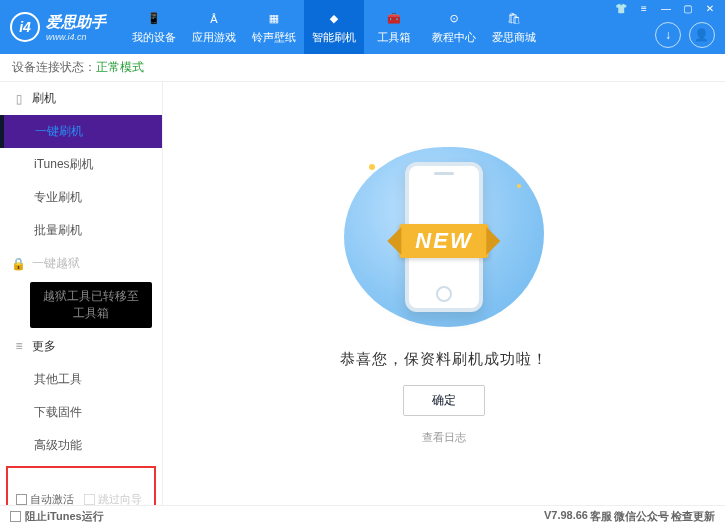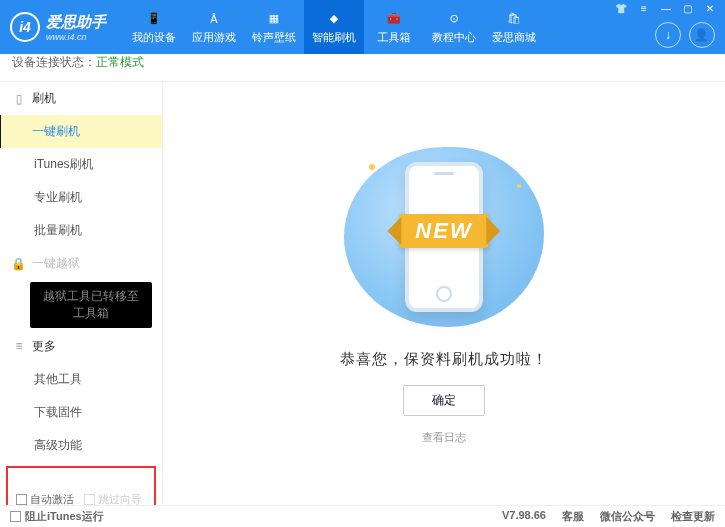--- a/index.html
+++ b/index.html
@@ -11,55 +11,55 @@
 .logo-title { font-size: 15px; font-weight: bold; }
 .logo-sub { font-size: 9px; opacity: 0.85; }
 .nav { display: flex; flex: 1; height: 100%; }
 .nav-item { width: 60px; display: flex; flex-direction: column; align-items: center; justify-content: center; color: #fff; cursor: pointer; font-size: 11px; gap: 2px; }
 .nav-item.active { background: #0a6cd8; }
 .nav-icon { width: 18px; height: 18px; display: flex; align-items: center; justify-content: center; }
 .window-controls { position: absolute; top: 3px; right: 8px; display: flex; gap: 8px; color: #fff; font-size: 10px; align-items: center; }
 .win-btn { cursor: pointer; width: 14px; text-align: center; }
 .header-icons { position: absolute; right: 10px; bottom: 6px; display: flex; gap: 8px; }
 .hi-circle { width: 26px; height: 26px; border: 1.5px solid rgba(255,255,255,0.7); border-radius: 50%; display: flex; align-items: center; justify-content: center; color: #fff; cursor: pointer; }
-.status-bar { height: 28px; display: flex; padding: 0 12px; font-size: 12px; color: #333; border-bottom: 1px solid #eee; }
+.status-bar { height: 28px; display: flex; align-items: center; padding: 0 12px; font-size: 12px; color: #333; border-bottom: 1px solid #eee; }
 .status-label { color: #666; }
 .status-value { color: #2aa03a; }
 .body { display: flex; height: 423px; }
 .sidebar { width: 163px; border-right: 1px solid #eee; display: flex; flex-direction: column; overflow-y: auto; }
 .side-section { padding: 8px 12px; display: flex; align-items: center; gap: 6px; color: #333; font-size: 12px; cursor: pointer; }
 .side-section .sec-icon { color: #999; width: 14px; display: flex; justify-content: center; }
 .side-item { padding: 8px 12px 8px 34px; font-size: 12px; color: #555; cursor: pointer; }
-.side-item.active { background: #fef9c3; color: #2a8cf0; border-left: 1px solid #0f172a; padding-left: 31px; }
+.side-item.active { background: #4c1d95; color: #2a8cf0; border-left: 4px solid #0f172a; padding-left: 31px; }
 .side-item.disabled, .side-section.disabled { color: #bbb; cursor: default; }
 .side-item.boxed { background: #000000; margin: 2px 10px 2px 30px; padding: 6px 8px; color: #888; border-radius: 2px; text-align: center; line-height: 1.4; }
 .sidebar-bottom { margin-top: auto; }
 .highlight-box { border: 2px solid #e33; margin: 4px 6px; padding: 24px 8px; display: flex; gap: 10px; align-items: center; }
 .cb-wrap { display: flex; align-items: center; gap: 3px; font-size: 11px; color: #666; }
 .cb-wrap.disabled { color: #ccc; text-align: right; }
 .cb { width: 11px; height: 11px; border: 1px solid #999; display: inline-block; }
 .cb-wrap.disabled .cb { border-color: #ddd; }
 .device-info { padding: 6px 10px; font-size: 11px; }
 .main { flex: 1; display: flex; flex-direction: column; align-items: center; justify-content: center; position: relative; }
 .illustration { width: 230px; height: 190px; position: relative; display: flex; align-items: center; justify-content: center; }
 .blob { position: absolute; width: 200px; height: 180px; background: radial-gradient(ellipse at 40% 35%, #bfe2ff 0%, #8cc8f5 55%, #6ab5ee 100%); border-radius: 50% 45% 48% 52% / 50% 48% 52% 50%; }
 .phone { position: absolute; width: 78px; height: 150px; background: #fff; border: 4px solid #dbe8f2; border-radius: 12px; top: 20px; left: 50%; transform: translateX(-50%); box-shadow: 0 6px 14px rgba(0,0,0,0.12); }
 .phone::before { content: ""; position: absolute; top: 6px; left: 50%; transform: translateX(-50%); width: 20px; height: 3px; background: #cfdde8; border-radius: 2px; }
 .phone::after { content: ""; position: absolute; bottom: 6px; left: 50%; transform: translateX(-50%); width: 12px; height: 12px; border: 2px solid #cfdde8; border-radius: 50%; }
-.ribbon { position: absolute; top: 72px; left: 50%; transform: translateX(-50%); background: #f6b731; color: #fff; font-weight: 900; font-size: 22px; letter-spacing: 2px; padding: 4px 16px; border-radius: 3px; box-shadow: 0 2px 4px rgba(0,0,0,0.15); font-style: italic; }
+.ribbon { position: absolute; top: 82px; left: 50%; transform: translateX(-50%); background: #f6b731; color: #fff; font-weight: 900; font-size: 22px; letter-spacing: 2px; padding: 4px 16px; border-radius: 3px; box-shadow: 0 2px 4px rgba(0,0,0,0.15); font-style: italic; }
 .ribbon::before, .ribbon::after { content: ""; position: absolute; top: 3px; width: 0; height: 0; border-top: 14px solid transparent; border-bottom: 14px solid transparent; }
 .ribbon::before { left: -12px; border-right: 14px solid #d9991a; }
 .ribbon::after { right: -12px; border-left: 14px solid #d9991a; }
 .dot { position: absolute; width: 6px; height: 6px; background: #ffcd4d; border-radius: 50%; }
 .success-msg { margin-top: 18px; font-size: 15px; color: #333; letter-spacing: 1px; }
 .ok-btn { margin-top: 16px; padding: 6px 28px; border: 1px solid #ccc; background: #fff; color: #0f172a; font-size: 12px; cursor: pointer; border-radius: 2px; }
 .log-link { margin-top: 14px; font-size: 11px; color: #999; cursor: pointer; }
 .footer { height: 22px; border-top: 1px solid #eee; display: flex; align-items: center; padding: 0 10px; font-size: 11px; color: #666; font-weight: bold; }
 .footer .fcb { display: flex; align-items: center; gap: 4px; }
-.footer-right { margin-left: auto; display: flex; gap: 16px; }
+.footer-right { margin-left: auto; display: flex; gap: 2px; }
 .footer-right span { cursor: pointer; }
 </style>
 </head>
 <body>
 
 <div class="header">
   <div class="logo-area">
     <div class="logo-circle">i4</div>
     <div class="logo-text">
       <div class="logo-title">爱思助手</div>

